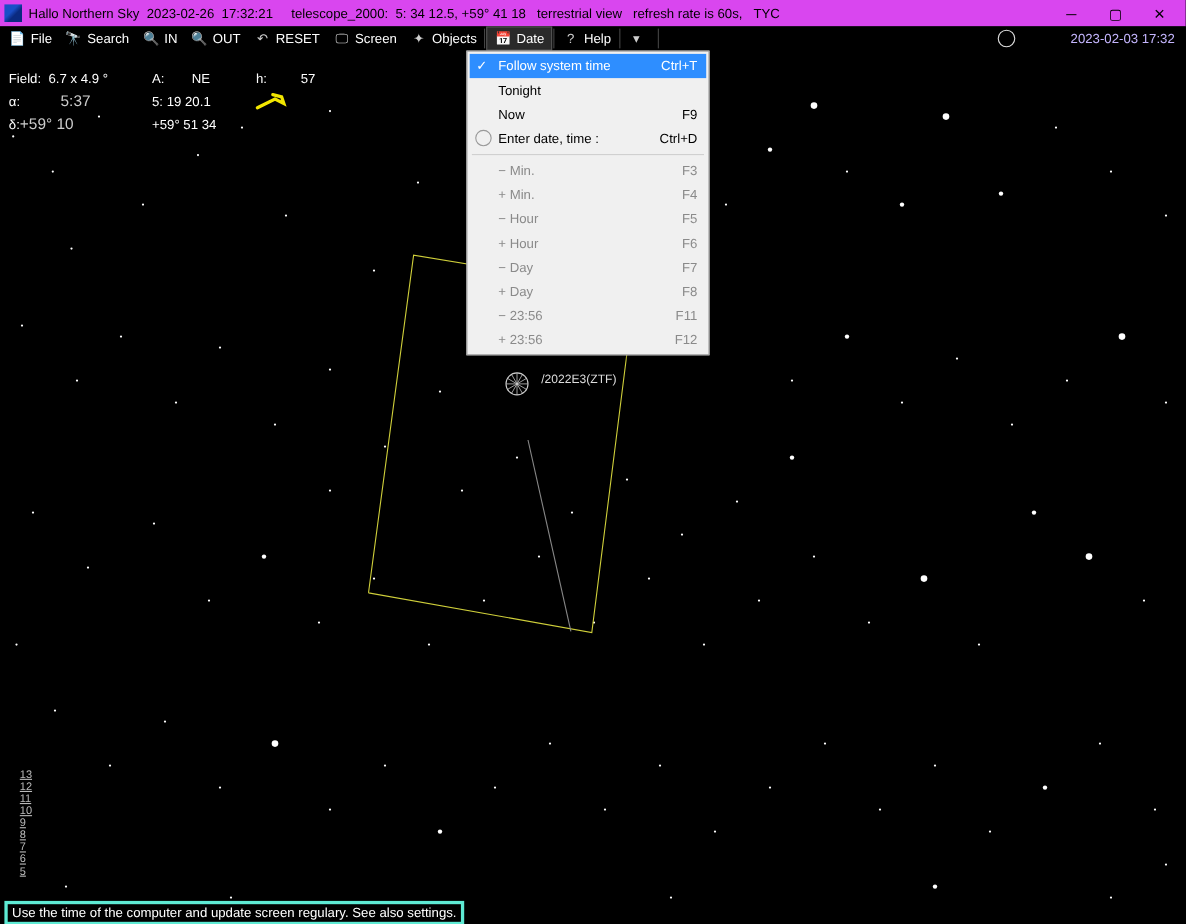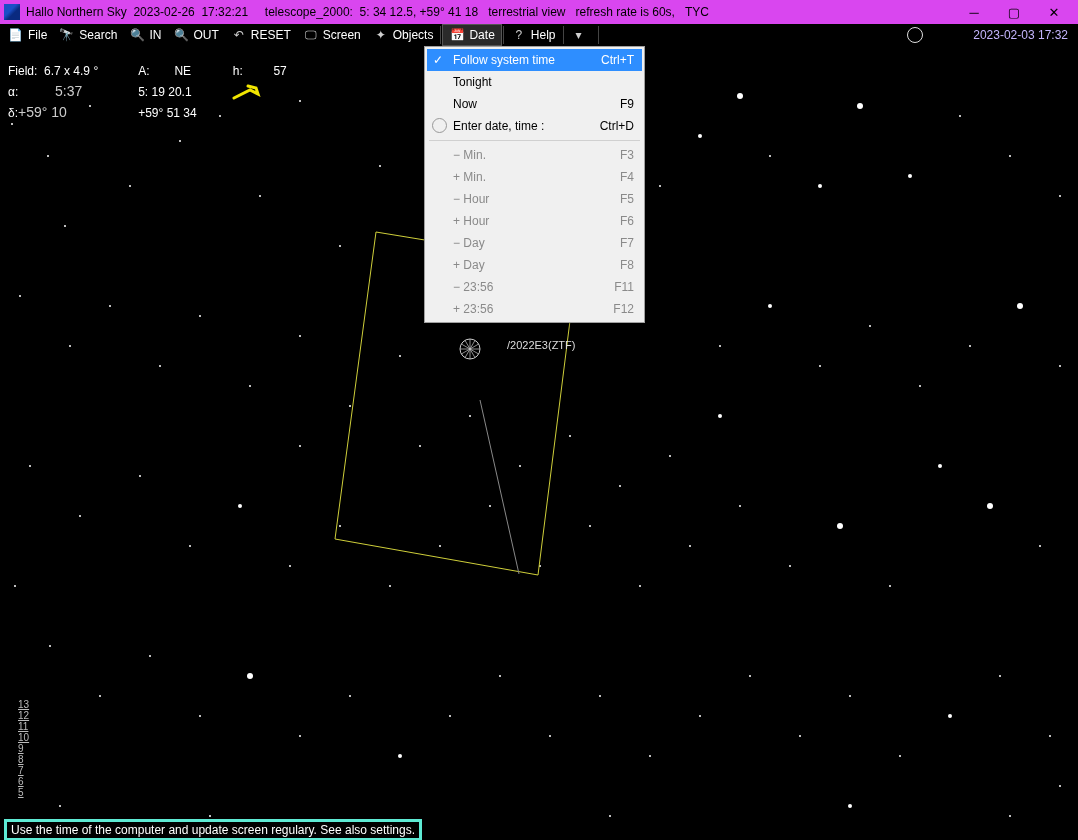--- a/index.html
+++ b/index.html
@@ -222,21 +222,21 @@
       <g transform="translate(470,303)">
         <circle r="10" stroke="#ccc" fill="none"></circle>
         <line x1="-10" y1="0" x2="10" y2="0" stroke="#ccc" stroke-width="0.7"></line>
         <line x1="-8.660254037844387" y1="-4.999999999999999" x2="8.660254037844387" y2="4.999999999999999" stroke="#ccc" stroke-width="0.7"></line>
         <line x1="-5.000000000000001" y1="-8.660254037844386" x2="5.000000000000001" y2="8.660254037844386" stroke="#ccc" stroke-width="0.7"></line>
         <line x1="-6.123233995736766e-16" y1="-10" x2="6.123233995736766e-16" y2="10" stroke="#ccc" stroke-width="0.7"></line>
         <line x1="4.999999999999998" y1="-8.660254037844387" x2="-4.999999999999998" y2="8.660254037844387" stroke="#ccc" stroke-width="0.7"></line>
         <line x1="8.660254037844387" y1="-4.999999999999999" x2="-8.660254037844387" y2="4.999999999999999" stroke="#ccc" stroke-width="0.7"></line>
       </g>
     </svg>
-  <div class="comet-label" style="left:507px;top:293px">/2022E3(ZTF)</div>
+  <div class="comet-label" style="left:492px;top:293px">/2022E3(ZTF)</div>
 
   <div class="mag-scale" id="mag-scale">
       <div>13</div>
       <div>12</div>
       <div>11</div>
       <div>10</div>
       <div>9</div>
       <div>8</div>
       <div>7</div>
       <div>6</div>

